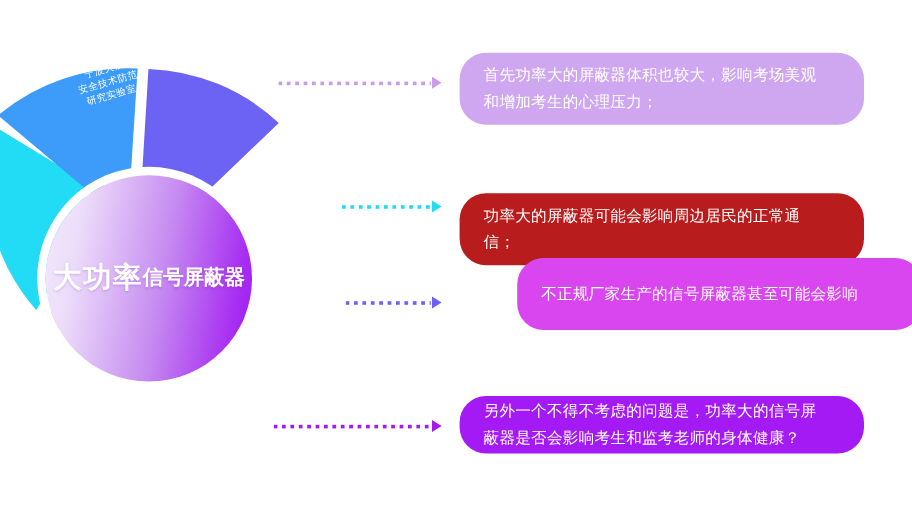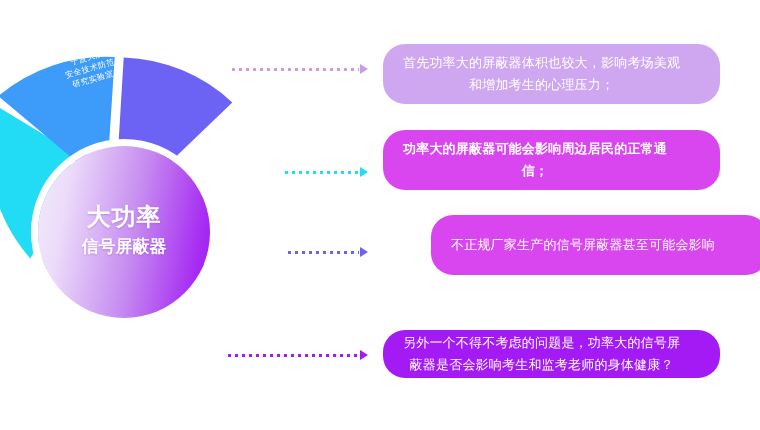--- a/index.html
+++ b/index.html
@@ -27,21 +27,21 @@
   #seg-label-top{left:48px;top:52px;width:84px;transform:rotate(-16deg);}
   #seg-label-bottom{left:44px;top:325px;width:84px;transform:rotate(14deg);}
 
   #hub{
     position:absolute;
     left:38px;top:146px;
     width:172px;height:172px;
     border-radius:50%;
     background:linear-gradient(100deg,#f2eafb 0%,#ecdcfa 18%,#c68cf0 55%,#a72ef2 88%,#9c16f0 100%);
     box-shadow:0 0 0 7px #ffffff;
-    display:flex;flex-direction:column;
+    display:flex;
     align-items:center;justify-content:center;
   }
   .hub-line{
     color:#ffffff;
     font-weight:bold;
     font-size:24px;
     line-height:30px;
     letter-spacing:1px;
     text-shadow:0 1px 2px rgba(120,40,190,.28);
     white-space:nowrap;
@@ -68,21 +68,21 @@
     left:383px;width:337px;
     border-radius:22px;
     box-sizing:border-box;
     padding:11px 16px 11px 20px;
     color:#ffffff;
     font-size:13px;
     line-height:22px;
     letter-spacing:.2px;
     display:flex;align-items:center;
   }
-  .msg span{display:block;text-align:center;}
+  .msg span{display:block;}
 </style>
 </head>
 <body>
 
 <div id="stage">
 
   <div id="donut">
     <svg width="330" height="430" viewBox="0 0 330 430">
       <g>
 
@@ -132,21 +132,21 @@
     <div class="head"></div>
   </div>
 
   <div class="msg" style="top:44px;height:60px;background:#cfa7f0;">
     <div>
       <span>首先功率大的屏蔽器体积也较大，影响考场美观</span>
       <span>和增加考生的心理压力；</span>
     </div>
   </div>
 
-  <div class="msg" style="top:130px;height:60px;background:#d946ef;font-weight:bold;">
+  <div class="msg" style="top:161px;height:60px;background:#b91c1c;">
     <div>
       <span>功率大的屏蔽器可能会影响周边居民的正常通</span>
       <span>信；</span>
     </div>
   </div>
 
   <div class="msg" style="top:215px;height:60px;background:#d946ef;margin-left:48px;">
     <div>
       <span>不正规厂家生产的信号屏蔽器甚至可能会影响</span>
     </div>

